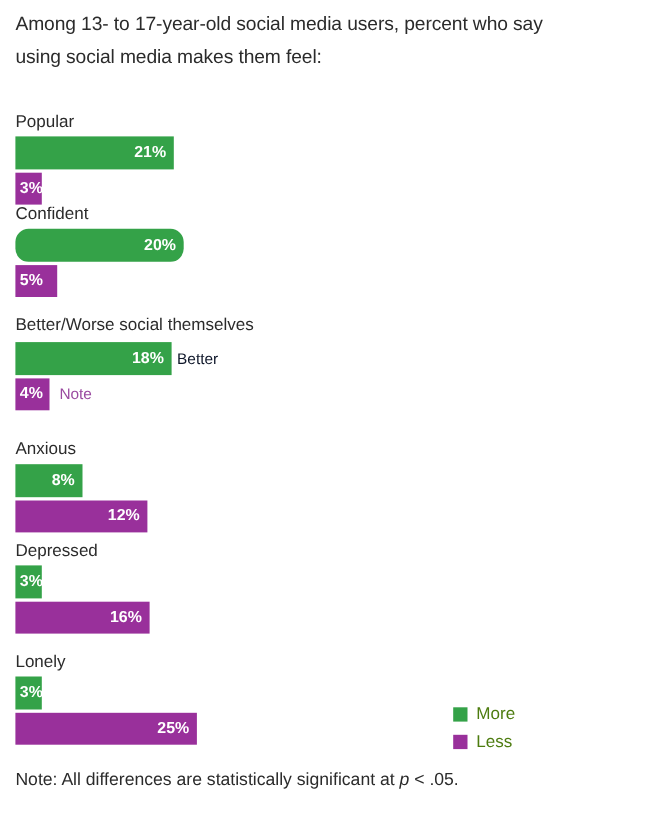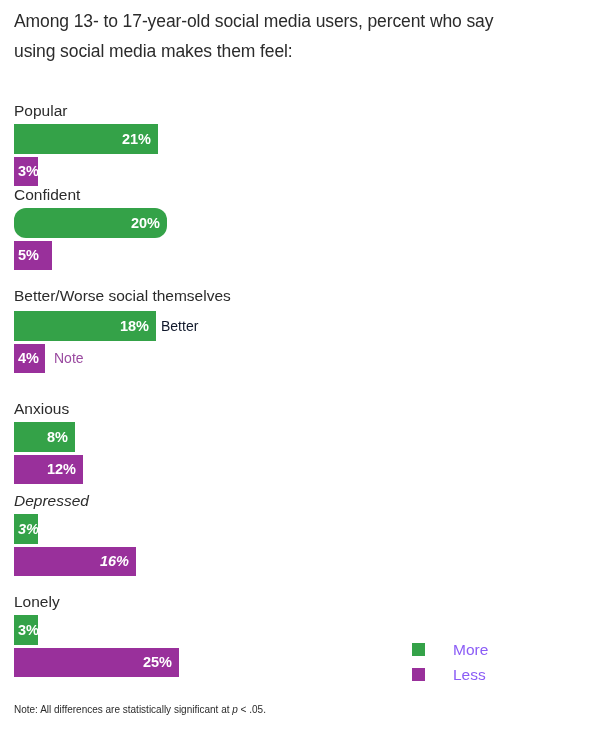--- a/index.html
+++ b/index.html
@@ -118,30 +118,29 @@
     display: inline-block;
   }
   .legend-swatch.more { background: #34a248; }
   .legend-swatch.less { background: #99309b; }
   .legend-label {
     position: absolute;
     left: 21px;
     top: 0;
     font-size: 15.5px;
     line-height: 24px;
-    color: #8b5cf6;
-    margin-left: 20px;
+    color: #4d7c0f;
   }
 
   
   .footnote {
     position: absolute;
     left: 14px;
     top: 700px;
-    font-size: 10px;
+    font-size: 16px;
     line-height: 20px;
     color: #2b2b2b;
     white-space: nowrap;
   }
   .footnote .ital { font-style: italic; }
 
   
   .watermark {
     position: absolute;
     left: 497px;
@@ -215,27 +214,27 @@
     </div>
 
     <div class="bar-group" style="top:314px; height:95px;">
       <div class="group-label">Anxious</div>
       <div class="bar-row" style="top:22px;">
         <div class="bar more" style="width:61px;">
           <span class="bar-value value-inside">8%</span>
         </div>
       </div>
       <div class="bar-row" style="top:55px;">
-        <div class="bar less" style="width:69px;">
+        <div class="bar less" style="width:100px;padding-left:20px;">
           <span class="bar-value value-inside">12%</span>
         </div>
       </div>
     </div>
 
-    <div class="bar-group" style="top:406px; height:95px;font-style:italic;">
+    <div class="bar-group" style="top:406px; height:95px;">
       <div class="group-label">Depressed</div>
       <div class="bar-row" style="top:22px;">
         <div class="bar more" style="width:24px;">
           <span class="bar-value value-outside">3%</span>
         </div>
       </div>
       <div class="bar-row" style="top:55px;">
         <div class="bar less" style="width:122px;">
           <span class="bar-value value-inside">16%</span>
         </div>

